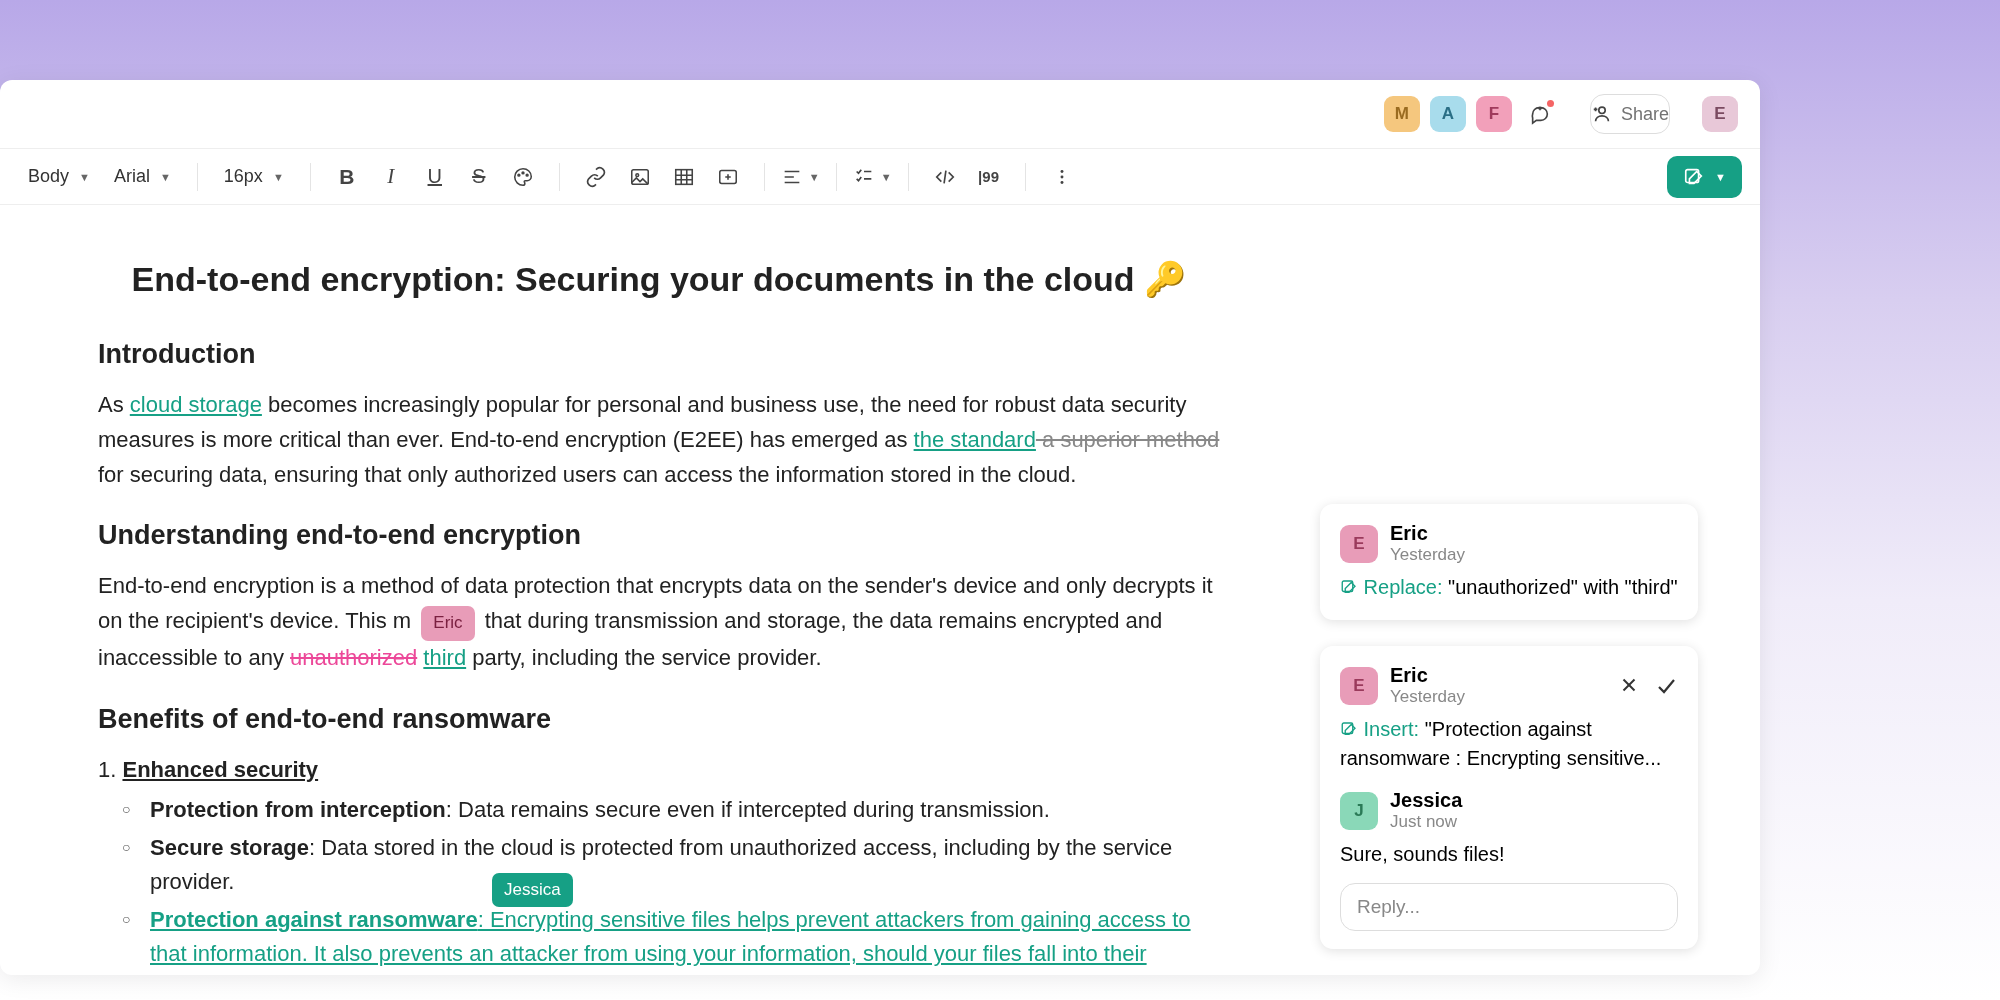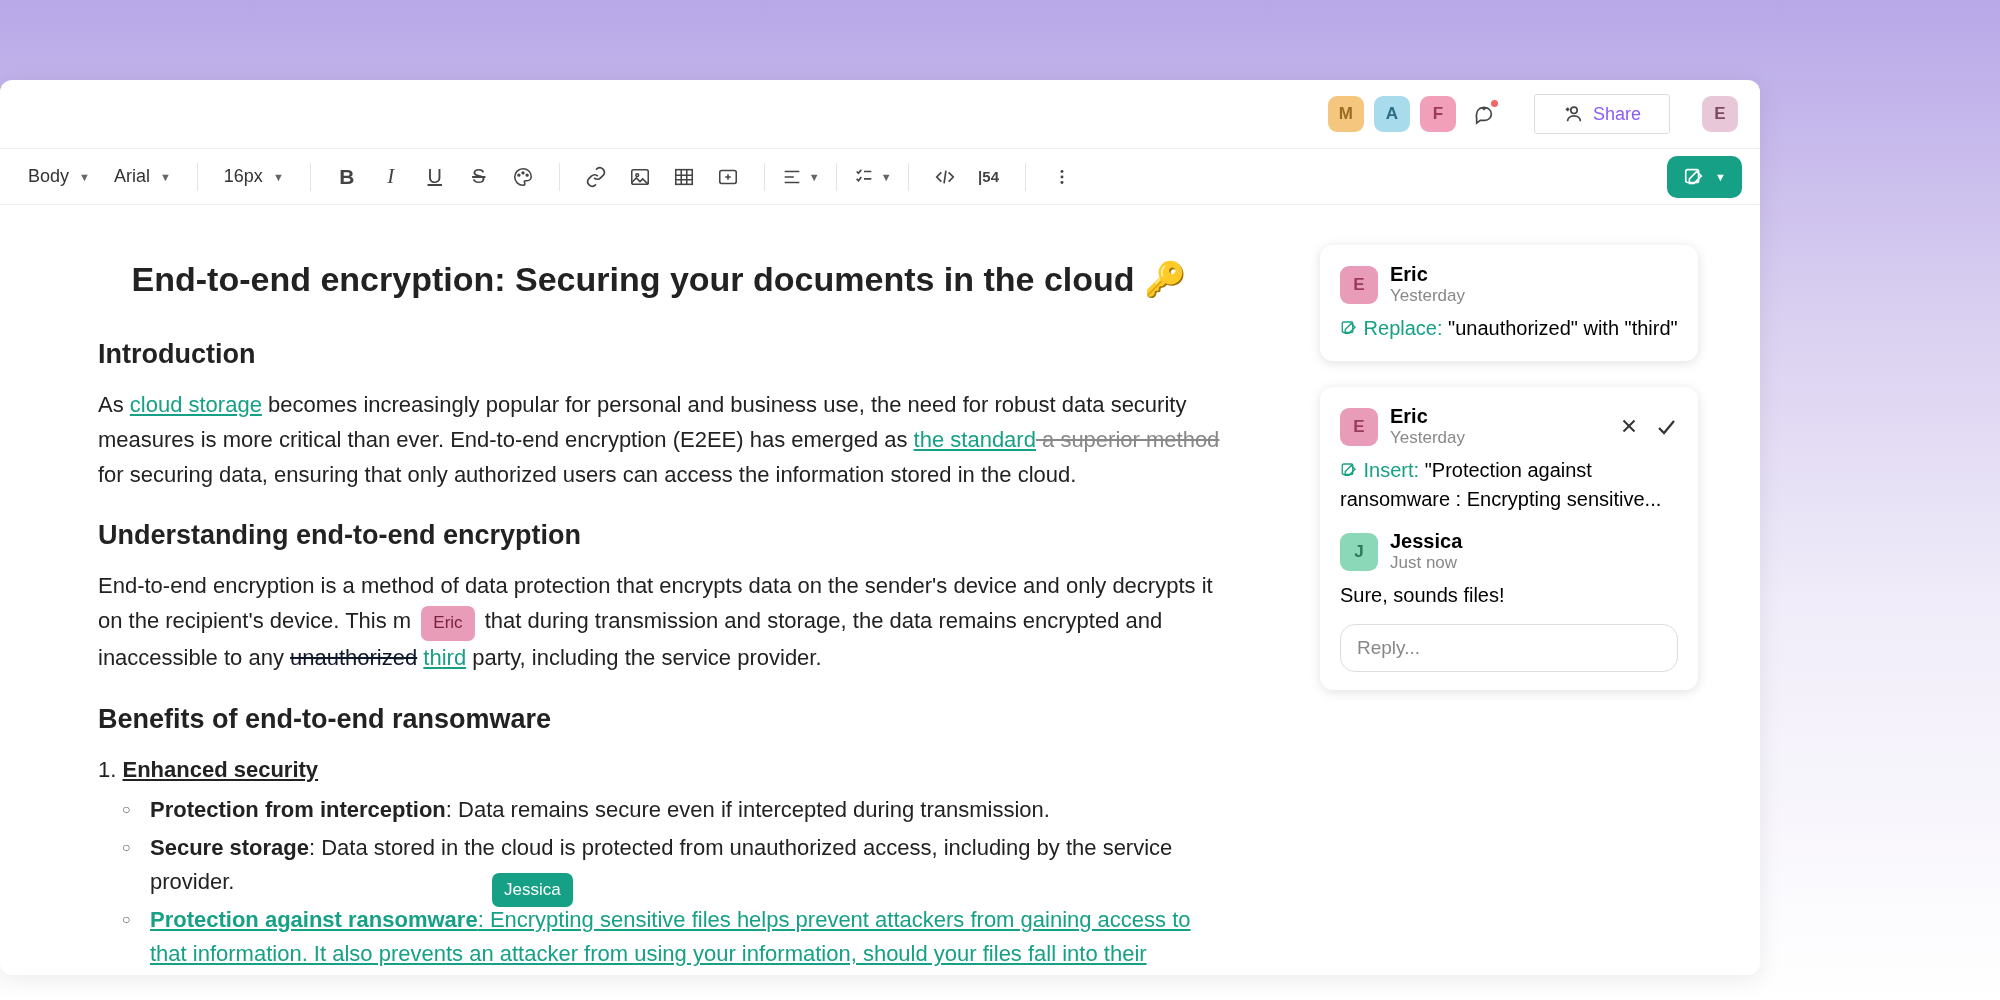--- a/index.html
+++ b/index.html
@@ -45,23 +45,23 @@
   cursor: pointer;
   border-radius: 8px;
 }
 .notif-dot {
   position: absolute; top: 4px; right: 4px;
   width: 7px; height: 7px; border-radius: 50%;
   background: #f56565;
 }
 .share-btn {
   display: flex; align-items: center; gap: 8px;
-  border: 1px solid #ddd; border-radius: 3px;
-  padding: 8px 28px; font-size: 18px; cursor: pointer;
-  color: #8b5cf6;
+  border: 1px solid #ddd; border-radius: 14px;
+  padding: 8px 0; font-size: 18px; cursor: pointer;
+  color: #737373;
 }
 .toolbar {
   display: flex; align-items: center;
   padding: 0 18px; height: 56px;
   border-bottom: 1px solid #eee;
   gap: 4px;
 }
 .tb-sep { width: 1px; height: 28px; background: #e4e4e4; margin: 0 12px; }
 .tb-select { display: flex; align-items: center; gap: 10px; padding: 6px 10px; cursor: pointer; font-size: 18px; color: #333; }
 .tb-btn { width: 40px; height: 40px; display: flex; align-items: center; justify-content: center; cursor: pointer; border-radius: 6px; color: #444; }
@@ -71,20 +71,21 @@
   color: #fff;
   border-radius: 10px;
   padding: 10px 16px;
   display: flex; align-items: center; gap: 10px;
   cursor: pointer;
   margin-left: auto;
 }
 .content-wrap {
   display: flex;
   padding: 40px 0 0 0;
+  align-items: flex-end;
 }
 .doc {
   flex: 1;
   padding: 0 100px 0 98px;
   max-width: 1320px;
   color: #222;
 }
 .doc-title {
   font-size: 34px;
   font-weight: 700;
@@ -130,21 +131,21 @@
 .reply-box {
   border: 1px solid #ddd;
   border-radius: 15px;
   padding: 12px 16px;
   font-size: 19px;
   color: #888;
   margin-top: 14px;
 }
 .icon-svg { width: 22px; height: 22px; }
 .rel { position: relative; }
-.strike-green { text-decoration: line-through; color: #0f172a; }
+.strike-green { text-decoration: line-through; color: #ec4899; }
 .ul-underline { text-decoration: underline; }
 </style>
 </head>
 <body>
 
 <div class="window">
 
   <div class="topbar">
     <div class="avatar av-m">M</div>
     <div class="avatar av-a">A</div>
@@ -257,21 +258,21 @@
     </div>
     <div class="tb-sep"></div>
     <div class="tb-btn">
       <svg class="icon-svg" viewBox="0 0 24 24" fill="none" stroke="#444" stroke-width="1.8">
           <polyline points="8 7 3 12 8 17"></polyline>
           <polyline points="16 7 21 12 16 17"></polyline>
           <line x1="13" y1="5" x2="11" y2="19"></line>
         </svg>
     </div>
     <div class="tb-btn">
-      <span style="font-size:15px;font-weight:600;color:#444">|54</span>
+      <span style="font-size:15px;font-weight:600;color:#444">|99</span>
     </div>
     <div class="tb-sep"></div>
     <div class="tb-btn">
       <svg class="icon-svg" viewBox="0 0 24 24" fill="#444">
           <circle cx="12" cy="6" r="1.6"></circle>
           <circle cx="12" cy="12" r="1.6"></circle>
           <circle cx="12" cy="18" r="1.6"></circle>
         </svg>
     </div>
     <div class="suggest-btn">

